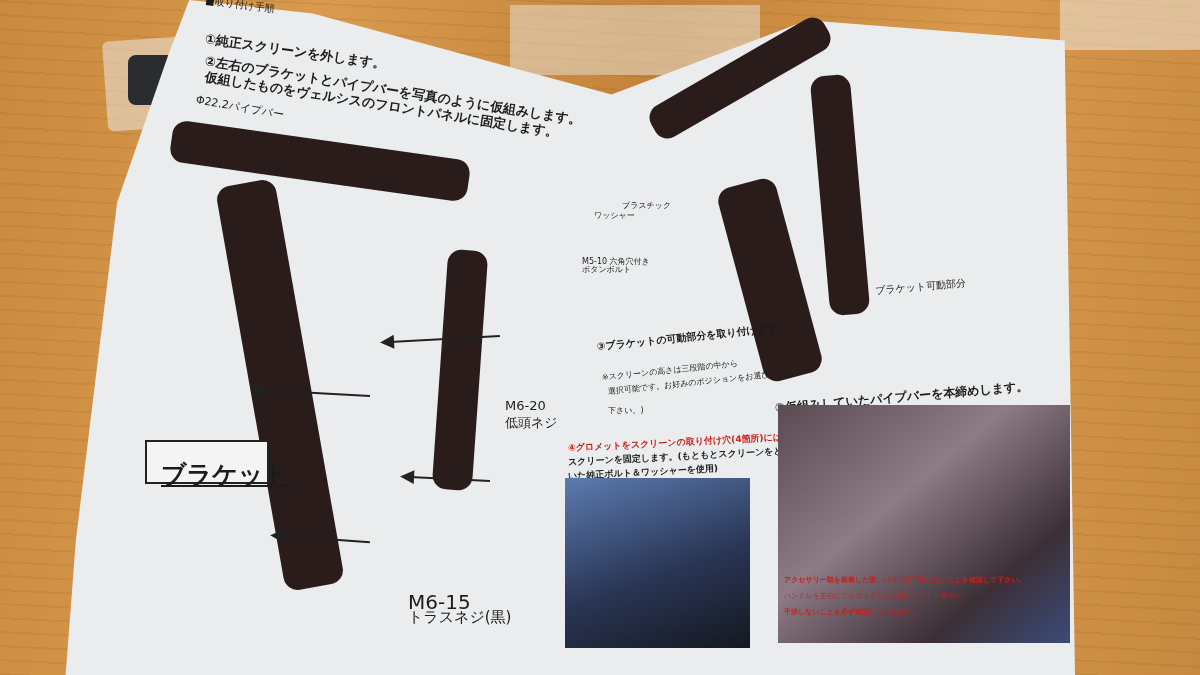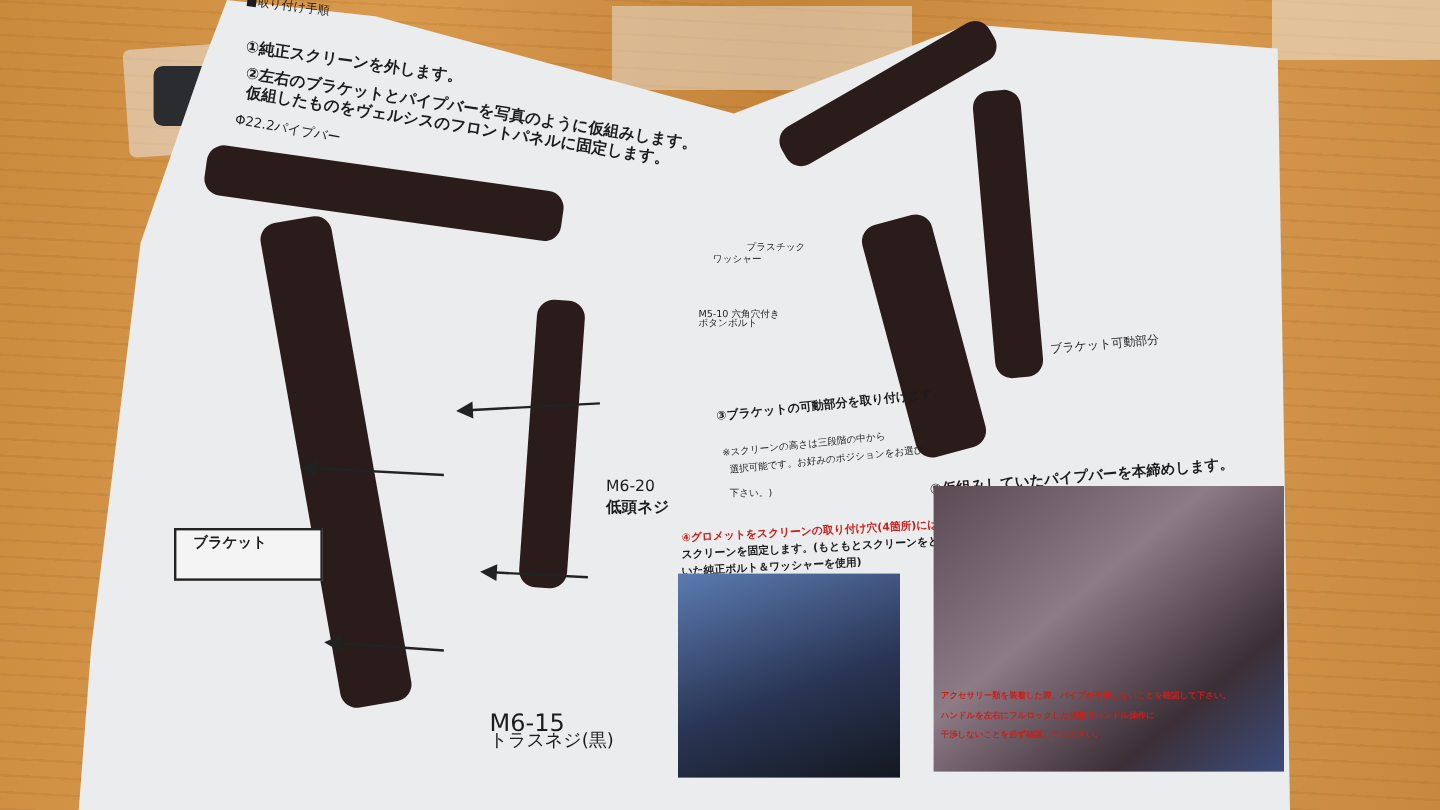--- a/index.html
+++ b/index.html
@@ -41,25 +41,25 @@
 
 <div class="bar" style="left:170px;top:140px;width:300px;height:42px;transform:rotate(8deg);"></div>
 <div class="bar" style="left:250px;top:180px;width:60px;height:410px;transform:rotate(-10deg);"></div>
 <div class="bar" style="left:440px;top:250px;width:40px;height:240px;transform:rotate(4deg);"></div>
 <div class="arrow" style="left:390px;top:338px;width:110px;transform:rotate(-3deg);"></div>
 <div class="arrow" style="left:260px;top:392px;width:110px;transform:rotate(3deg);"></div>
 <div class="arrow" style="left:410px;top:478px;width:80px;transform:rotate(3deg);"></div>
 <div class="arrow" style="left:280px;top:538px;width:90px;transform:rotate(4deg);"></div>
 
 <div class="abs" style="left:145px;top:440px;width:120px;height:40px;border:2px solid #222;background:#f4f4f4;">
-  <div class="t" style="left:14px;top:2px;font-size:12px;font-weight:bold;">ブラケット</div>
+  <div class="t" style="left:14px;top:16px;font-size:25px;font-weight:bold;text-decoration:underline;">ブラケット</div>
 </div>
 
 <div class="t" style="left:505px;top:398px;font-size:13px;">M6-20</div>
-<div class="t" style="left:505px;top:414px;font-size:13px;font-weight:bold;">低頭ネジ</div>
+<div class="t" style="left:505px;top:414px;font-size:13px;">低頭ネジ</div>
 <div class="t" style="left:408px;top:590px;font-size:20px;">M6-15</div>
 <div class="t" style="left:408px;top:608px;font-size:15px;">トラスネジ(黒)</div>
 
 <div class="panel" style="left:505px;top:95px;width:530px;height:300px;border-color:transparent;"></div>
 <div class="bar" style="left:640px;top:60px;width:200px;height:36px;transform:rotate(-30deg);"></div>
 <div class="bar" style="left:820px;top:75px;width:40px;height:240px;transform:rotate(-5deg);"></div>
 <div class="bar" style="left:740px;top:180px;width:60px;height:200px;transform:rotate(-15deg);"></div>
 <div class="t" style="left:622px;top:200px;font-size:8px;">プラスチック</div>
 <div class="t" style="left:594px;top:210px;font-size:8px;">ワッシャー</div>
 <div class="t" style="left:582px;top:256px;font-size:8px;">M5-10 六角穴付き</div>
@@ -72,15 +72,15 @@
 <div class="t" style="left:608px;top:405px;font-size:8px;">下さい。)</div>
 
 <div class="t red" style="left:568px;top:442px;font-size:9px;font-weight:bold;transform:rotate(-3deg);transform-origin:left;">④グロメットをスクリーンの取り付け穴(4箇所)にはめ、</div>
 <div class="t" style="left:568px;top:456px;font-size:9px;font-weight:bold;transform:rotate(-3deg);transform-origin:left;">スクリーンを固定します。(もともとスクリーンをとめて</div>
 <div class="t" style="left:568px;top:470px;font-size:9px;font-weight:bold;transform:rotate(-3deg);transform-origin:left;">いた純正ボルト＆ワッシャーを使用)</div>
 <div class="photo" style="left:565px;top:478px;width:185px;height:170px;background:linear-gradient(160deg,#5b7bb0,#2a3656 55%,#141820);"></div>
 
 <div class="t" style="left:775px;top:400px;font-size:12px;font-weight:bold;transform:rotate(-5deg);transform-origin:left;">⑤仮組みしていたパイプバーを本締めします。</div>
 <div class="photo" style="left:778px;top:405px;width:292px;height:238px;background:linear-gradient(140deg,#5a4a52,#8d7b86 40%,#3c2f36 75%,#3b4b7a);">
   <div class="t red" style="left:6px;top:170px;font-size:7px;font-weight:bold;">アクセサリー類を装着した際、パイプが干渉しないことを確認して下さい。</div>
-  <div class="t red" style="left:6px;top:186px;font-size:7px;font-weight:bold;">ハンドルを左右にフルロックした状態でハンドル操作に</div>
+  <div class="t red" style="left:6px;top:186px;font-size:7px;font-weight:normal;">ハンドルを左右にフルロックした状態でハンドル操作に</div>
   <div class="t red" style="left:6px;top:202px;font-size:7px;font-weight:bold;">干渉しないことを必ず確認してください。</div>
 </div>
 
 </body></html>

